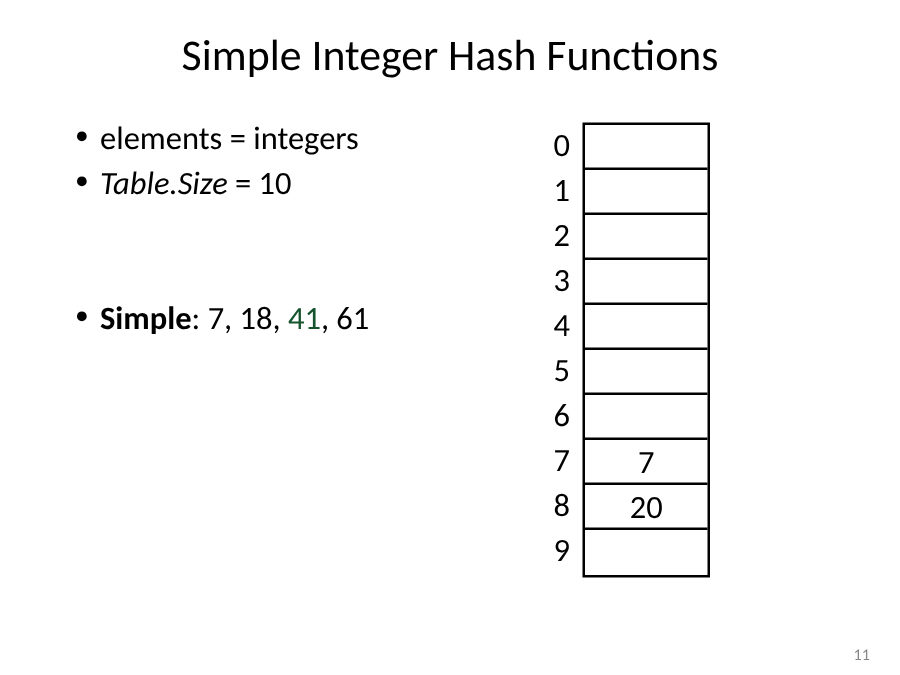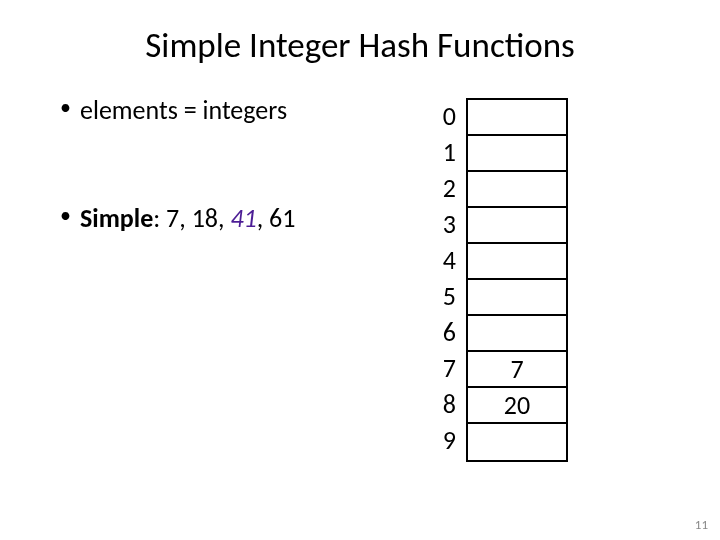--- a/index.html
+++ b/index.html
@@ -36,21 +36,21 @@
   }
   .bullets li::before {
     content: "•";
     position: absolute;
     left: 0;
     top: 0;
     font-size: 22px;
   }
   .gap { height: 36px; }
   .italic { font-style: italic; }
-  .red { color: #4c1d95; font-style: italic; }
+  .red { color: #14532d; }
   .right-col {
     flex: 0 0 auto;
     display: flex;
     gap: 10px;
     padding-top: 4px;
   }
   .index-col {
     display: flex;
     flex-direction: column;
   }
@@ -72,36 +72,39 @@
     height: 36px;
     border-bottom: 2px solid #000;
     display: flex;
     align-items: center;
     justify-content: center;
     font-size: 26px;
   }
   .cell:last-child { border-bottom: none; }
   .page-num {
     position: absolute;
-    right: 12px;
+    right: 24px;
     bottom: 8px;
     font-size: 13px;
     color: #888;
   }
 </style>
 </head>
 <body>
 
 <div class="slide-title">Simple Integer Hash Functions</div>
 
 <div class="content-row">
   <div class="left-col">
     <ul class="bullets">
       <li>
         <span>elements = integers</span>
+      </li>
+      <li>
+        <span class="italic">Table.Size</span><span> = 10</span>
       </li>
     </ul>
     <div class="gap"></div>
     <div class="gap"></div>
     <ul class="bullets">
       <li>
         <strong>Simple</strong><span>: 7, 18, </span><span class="red">41</span><span>, 61</span>
       </li>
     </ul>
   </div>

